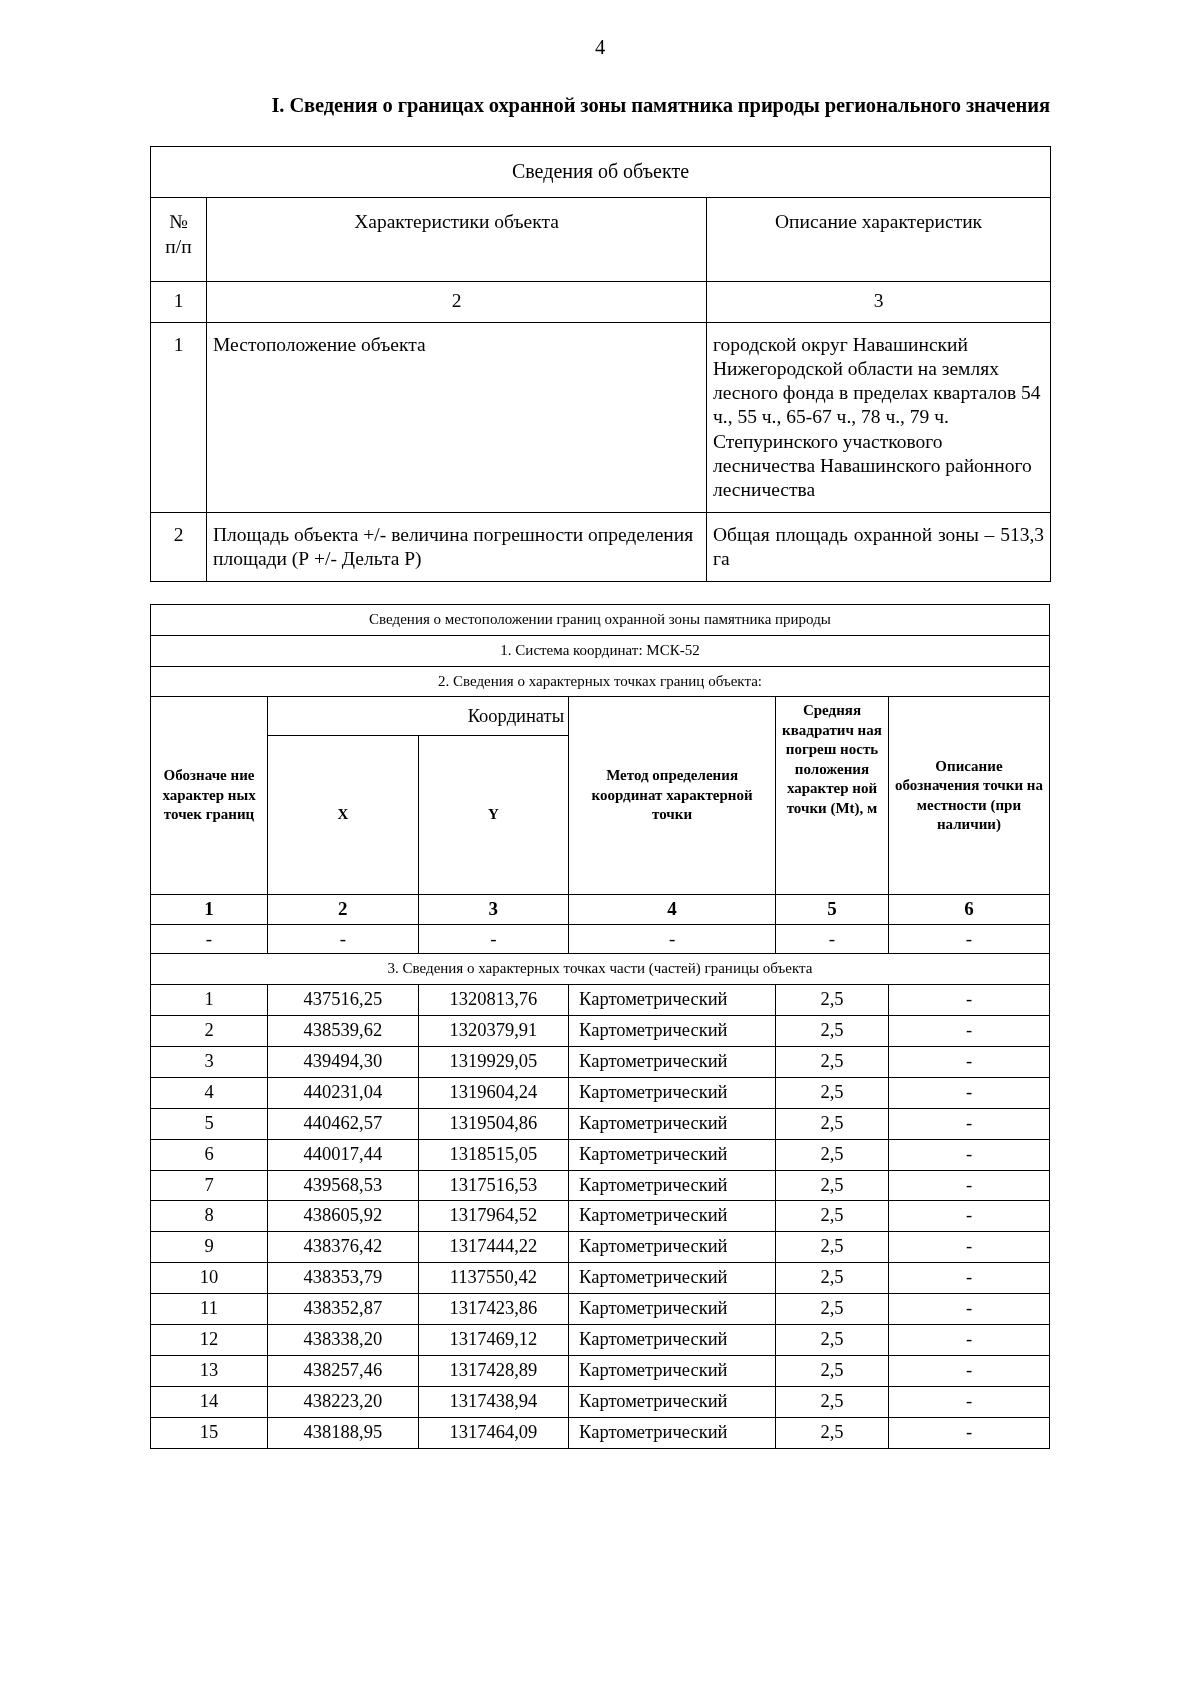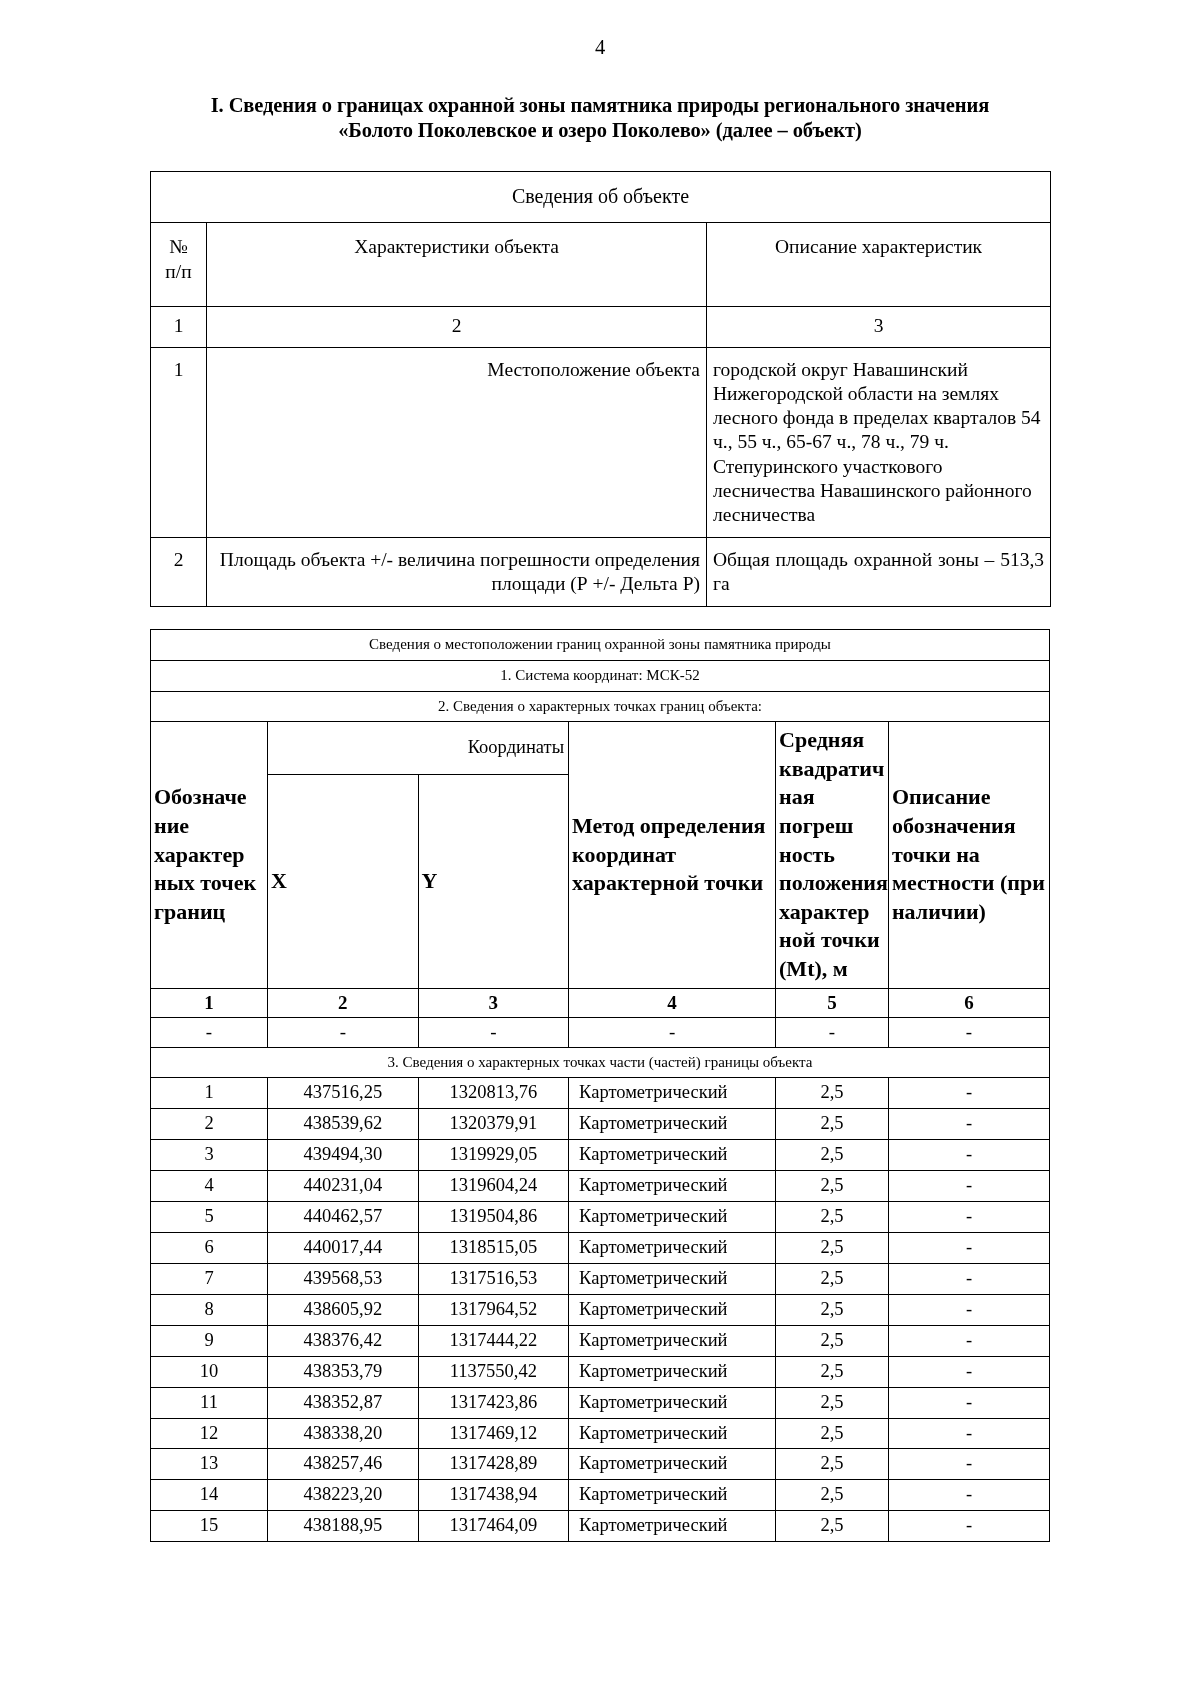--- a/index.html
+++ b/index.html
@@ -22,21 +22,21 @@
     padding: 28px 150px 0 150px;
     position: relative;
   }
   .page-number {
     text-align: center;
     font-size: 20.5px;
     line-height: 1.1;
     margin: 8px 0 0 0;
   }
   .section-title {
-    text-align: center;
+    text-align: right;
     font-weight: bold;
     font-size: 20.5px;
     line-height: 1.22;
     margin: 34px 0 0 0;
     letter-spacing: -0.1px;
   }
   .section-title .ln { display: block; }
   h2.section-title-2 {
     text-align: center;
     font-weight: bold;
@@ -70,39 +70,39 @@
   .t1 .hdr {
     text-align: center;
     vertical-align: top;
     padding: 12px 6px 22px 6px;
   }
   .t1 .numrow td {
     text-align: center;
     padding: 7px 6px 9px 6px;
   }
   .t1 .c-num { text-align: center; }
-  .t1 .c-char { text-align: right; }
+  .t1 .c-char { text-align: left; }
   .t1 .c-desc { text-align: left; }
   .t1 .justify { text-align: justify; text-align-last: left; margin-left: 41px; }
   .t1 .tall { padding-top: 10px; padding-bottom: 10px; }
 
   
   .t2-wrap { margin-top: 22px; }
   .t2 td { font-size: 18.5px; padding: 2px 4px; }
   .t2 .band {
     text-align: center;
     padding: 5px 4px 6px 4px;
     font-size: 15px;
   }
   .t2 .colhdr {
-    text-align: left;
+    text-align: center;
     font-weight: bold;
     vertical-align: middle;
     line-height: 1.3;
-    font-size: 22px;
+    font-size: 15px;
     padding: 4px 3px;
     margin-top: 30px;
   }
   .t2 .colhdr.vt { vertical-align: top; }
   .t2 .numrow td {
     text-align: center;
     font-weight: bold;
     font-size: 19px;
     padding: 2px 4px 3px 4px;
   }
@@ -121,21 +121,20 @@
 </style>
 </head>
 <body>
 
 <div class="page">
 
   <div class="page-number">4</div>
 
   <div class="section-title">
     <span class="ln">I. Сведения о границах охранной зоны памятника природы регионального значения</span>
-    <span class="ln">«Болото Поколевское и озеро Поколево» (далее – объект)</span>
   </div>
 
   <div class="t1-wrap">
     <table class="t1">
       <colgroup>
         <col style="width:56px">
         <col style="width:500px">
         <col style="width:344px">
       </colgroup>
       <tbody>

